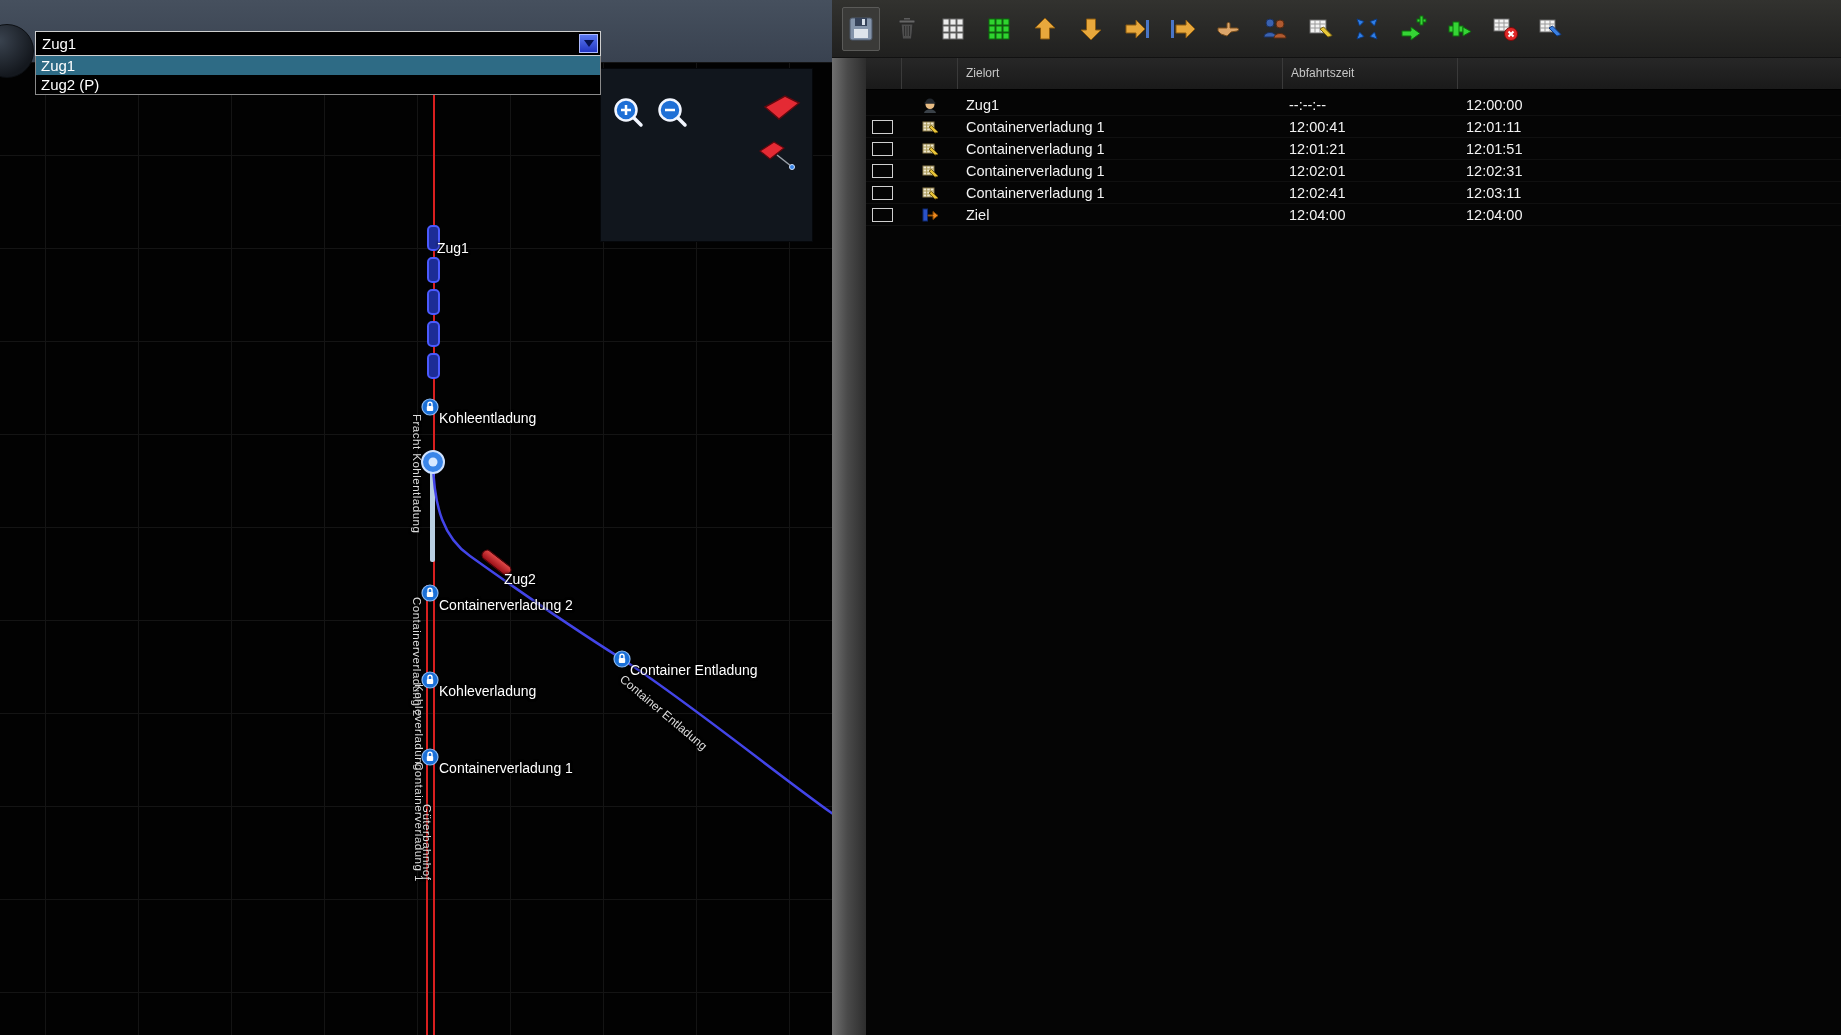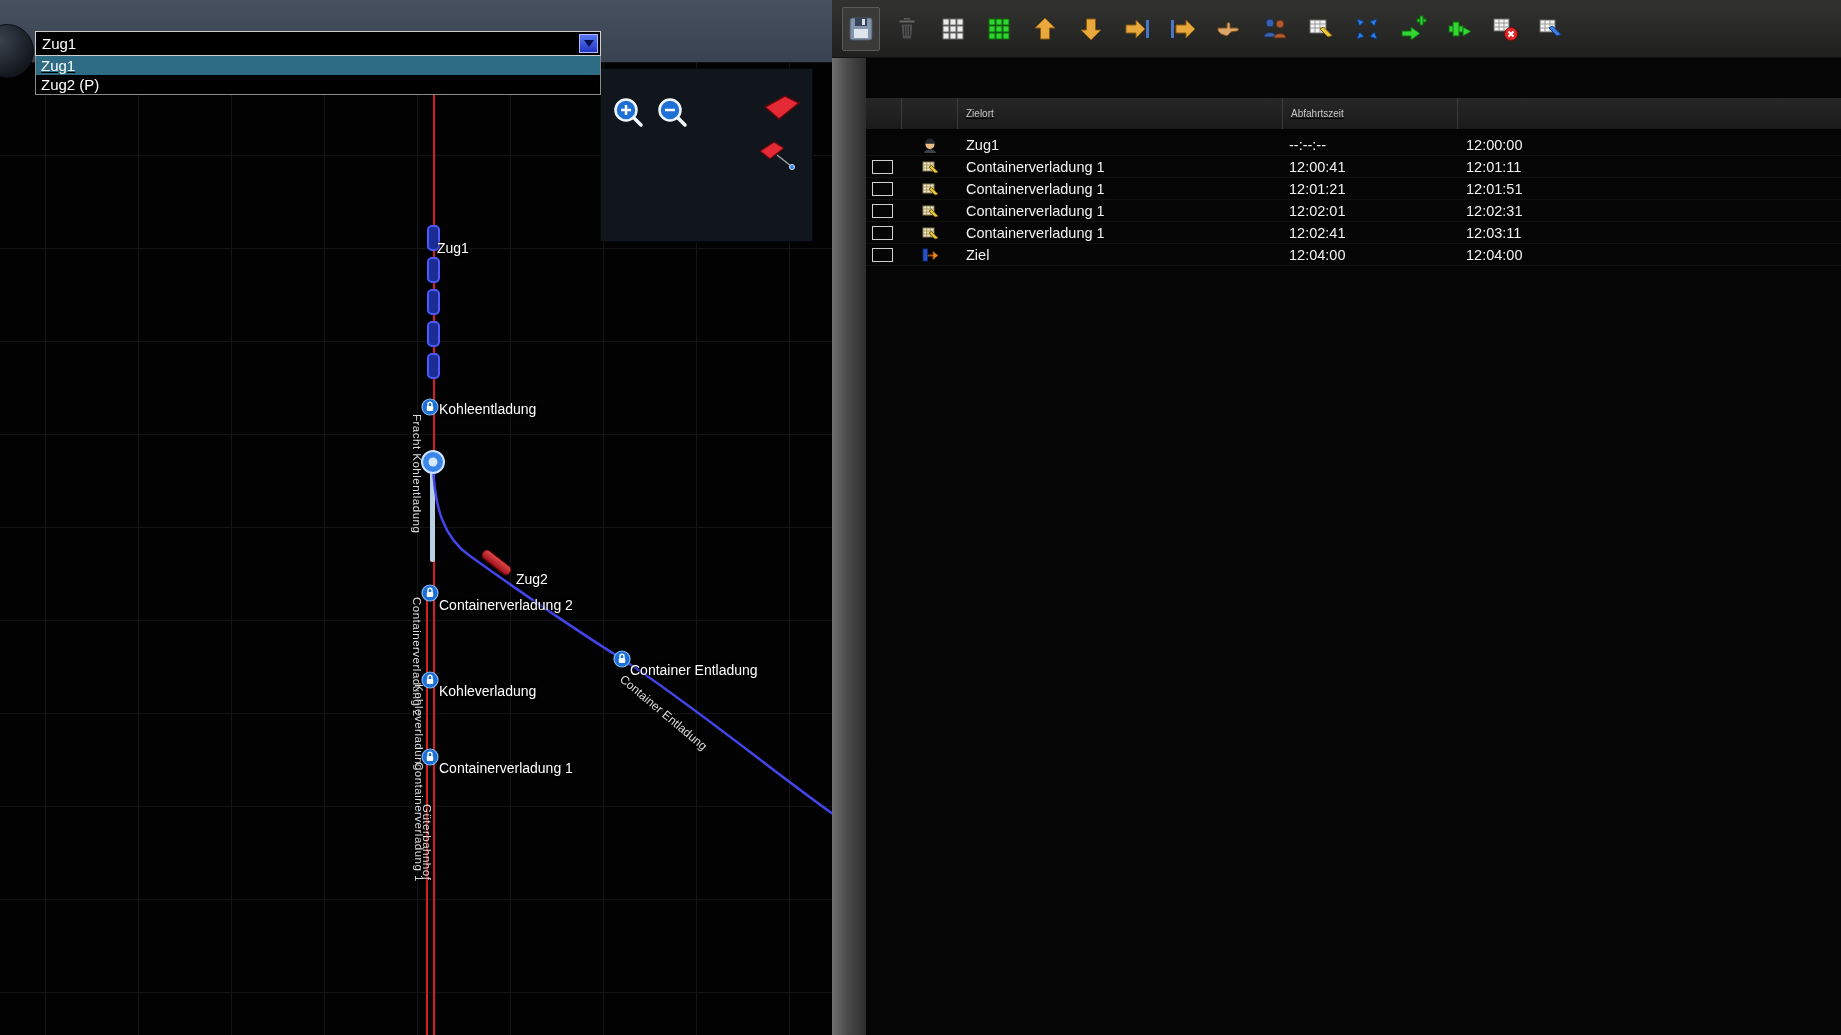--- a/index.html
+++ b/index.html
@@ -1,19 +1,19 @@
 <!DOCTYPE html>
 <html><head>
 <meta charset="utf-8">
 <style>
   * { box-sizing: border-box; margin: 0; padding: 0; }
   html,body { background:#000; }
   body { font-family:"Liberation Sans", sans-serif; }
   .stage { position:relative; width:1841px; height:1035px; overflow:hidden; background:#0a0a0a; }
-  .abs { position:absolute;text-decoration:underline; }
+  .abs { position:absolute; }
 
   
   .left-topbar { left:0; top:0; width:832px; height:62px;
     background:linear-gradient(#46505e,#394250); }
   .corner-orb { left:-20px; top:24px; width:54px; height:54px; border-radius:50%;
     background:radial-gradient(circle at 35% 30%, #3a434f, #14181e 72%);
     border:1px solid #0c0f13; z-index:30; }
 
   
   .combo { left:35px; top:31px; width:566px; height:25px; background:#000;
@@ -64,21 +64,21 @@
   
   .toolbar { left:832px; top:0; width:1009px; height:58px;
     background:linear-gradient(#32322f,#20201f); border-bottom:1px solid #111;
     display:flex; align-items:center; padding-left:10px; gap:8px; }
   .tb-btn { width:38px; height:44px; display:flex; align-items:center; justify-content:center; }
   .tb-btn.framed { background:#3a3a38; border:1px solid #5a5a58; border-radius:2px; }
 
   
   .table-panel { left:866px; top:58px; width:975px; height:977px; background:#050505; }
   .thead { display:flex; height:32px; background:linear-gradient(#272727,#1a1a1a);
-    border-bottom:1px solid #000; color:#c6c6c6; font-size:10px;margin-top:40px; }
+    border-bottom:1px solid #000; color:#c6c6c6; font-size:12px; }
   .thead > div { line-height:31px; padding-left:8px; border-right:1px solid #3a3a3a; }
   .tbody { padding-top:4px; }
   .trow { display:flex; height:22px; align-items:center; color:#f2f2f2; font-size:14.5px;
     border-bottom:1px solid #101010; }
   .c0 { width:36px; flex:0 0 36px; display:flex; align-items:center; }
   .c1 { width:56px; flex:0 0 56px; display:flex; align-items:center; justify-content:center; }
   .c2 { width:325px; flex:0 0 325px; padding-left:8px; }
   .c3 { width:175px; flex:0 0 175px; padding-left:6px; }
   .c4 { flex:1; padding-left:8px; }
   .chk { display:inline-block; width:21px; height:14px; margin-left:6px;
@@ -104,21 +104,21 @@
     </svg>
 
     <div class="car" style="top:163px;"></div>
     <div class="car" style="top:195px;"></div>
     <div class="car" style="top:227px;"></div>
     <div class="car" style="top:259px;"></div>
     <div class="car" style="top:291px;"></div>
     <div class="map-label" style="left:437px; top:178px;">Zug1</div>
 
     <div class="zug2-body"></div>
-    <div class="map-label" style="left:516px; top:509px;">Zug2</div>
+    <div class="map-label" style="left:504px; top:509px;">Zug2</div>
 
     <div class="vlabel" style="left:411px; top:352px;">Fracht Kohlentladung</div>
     <div class="vlabel" style="left:411px; top:535px;">Containerverladung 2</div>
     <div class="vlabel" style="left:413px; top:622px;">Kohleverladung</div>
     <div class="vlabel" style="left:413px; top:700px;">Containerverladung 1</div>
     <div class="vlabel" style="left:421px; top:742px;">Güterbahnhof</div>
     <div class="diag-label" style="left:626px; top:610px;">Container Entladung</div>
 
     <div class="node" style="left:421px; top:336px;">
       <svg width="18" height="18">
@@ -155,21 +155,21 @@
         </svg>
     </div>
     <div class="node" style="left:613px; top:588px;">
       <svg width="18" height="18">
           <circle cx="9" cy="9" r="8" fill="#1a70d8" stroke="#8ab8f0" stroke-width="1.2"></circle>
           <rect x="5.8" y="8" width="6.4" height="5" rx="1" fill="#fff"></rect>
           <path d="M7 8 V6.2 a2 2 0 0 1 4 0 V8" fill="none" stroke="#fff" stroke-width="1.4"></path>
         </svg>
     </div>
 
-    <div class="map-label" style="left:439px; top:339px;">Kohleentladung</div>
+    <div class="map-label" style="left:439px; top:348px;">Kohleentladung</div>
     <div class="map-label" style="left:439px; top:535px;">Containerverladung 2</div>
     <div class="map-label" style="left:439px; top:621px;">Kohleverladung</div>
     <div class="map-label" style="left:439px; top:698px;">Containerverladung 1</div>
     <div class="map-label" style="left:630px; top:600px;">Container Entladung</div>
 
     <div class="abs zoom-panel">
       <div class="tool-btn" style="left:12px; top:28px;">
         <svg width="32" height="32">
             <circle cx="13" cy="13" r="10.5" fill="#1e6fd6" stroke="#f2f6ff" stroke-width="2.5"></circle>
             <path d="M21 21 L28 28" stroke="#f2f6ff" stroke-width="3.5" stroke-linecap="round"></path>

